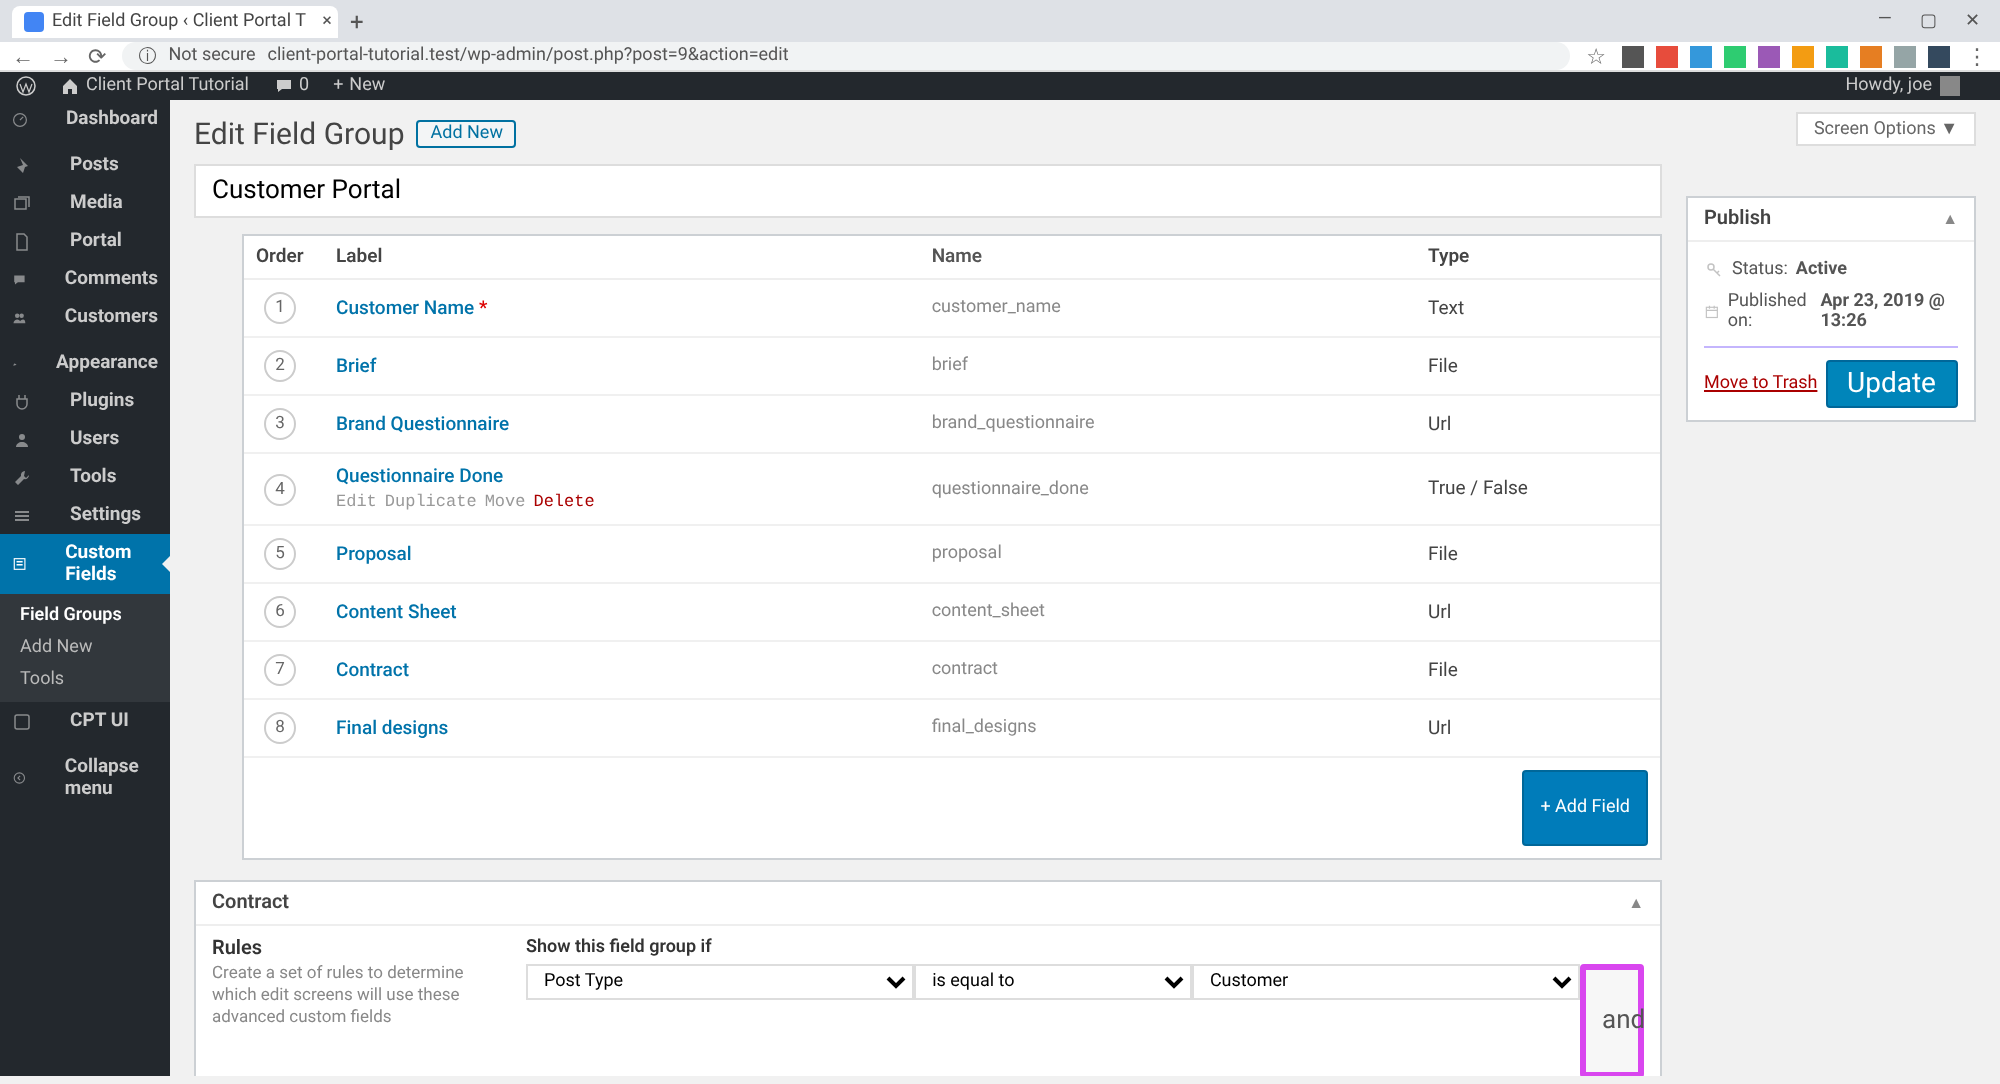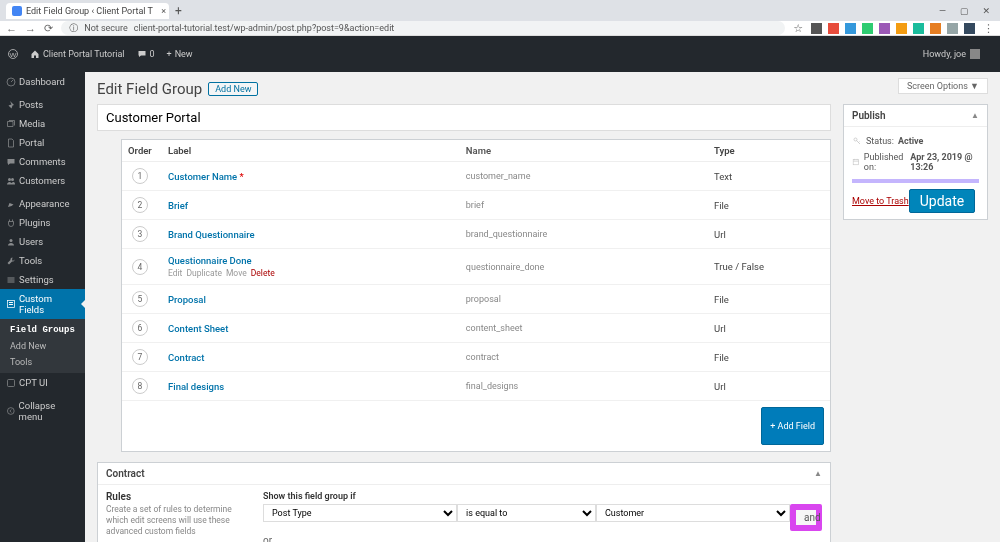--- a/index.html
+++ b/index.html
@@ -13,35 +13,35 @@
 .tab-close { position: absolute; right: 3px; font-size: 9px; color: #555; }
 .tab-new { margin-left: 6px; font-size: 12px; color: #555; }
 .win-controls { margin-left: auto; display: flex; gap: 14px; padding-right: 10px; font-size: 9px; color: #555; }
 .addr-row { height: 18px; display: flex; align-items: center; padding: 0 6px; gap: 8px; font-size: 10px; color: #666; }
 .addr-ic { font-size: 11px; }
 .addr-bar { flex: 1; height: 14px; background: #f1f3f4; border-radius: 7px; display: flex; align-items: center; padding: 0 8px; font-size: 9px; color: #555; gap: 6px; }
 .ext-icons { display: flex; gap: 6px; font-size: 10px; }
 .ext-icons span { width: 11px; height: 11px; display: inline-block; }
 
 
-.wp-adminbar { height: 36px; background: #23282d; color: #ccc; display: flex; align-items: center; padding: 0 8px; font-size: 9px; }
+.wp-adminbar { height: 14px; background: #23282d; color: #ccc; display: flex; align-items: center; padding: 0 8px; font-size: 9px; }
 .wp-adminbar .ab-item { display: flex; align-items: center; gap: 3px; margin-right: 12px; }
 .wp-adminbar .right { margin-left: auto; display:flex; align-items:center; gap:4px; }
 .ab-ic { width: 10px; height: 10px; display: inline-block; }
 .avatar { width: 10px; height: 10px; background: #888; }
 
 
 .wp-body { display: flex; height: calc(542px - 36px - 18px); }
 .sidebar { width: 85px; background: #23282d; color: #ccc; font-size: 9.5px; overflow: hidden; }
-.side-item { padding: 4px 6px; display: flex; align-items: center; gap: 3px; cursor: pointer; }
+.side-item { padding: 4px 6px; display: flex; align-items: center; gap: 19px; cursor: pointer; font-weight: bold; }
 .side-item.current { background: #0073aa; color: #fff; position: relative; }
 .side-item.current::after { content: ""; position: absolute; right: -0px; top: 50%; transform: translateY(-50%); border: 4px solid transparent; border-right-color: #f1f1f1; }
 .side-sub { background: #32373c; padding: 3px 0; }
 .side-sub .sub-item { padding: 3px 10px; font-size: 9px; color: #bbb; cursor: pointer; }
-.side-sub .sub-item.current { color: #fff; font-weight: 600; font-family: Liberation Mono, monospace; }
+.side-sub .sub-item.current { color: #fff; font-weight: 600; }
 .side-sep { height: 4px; }
 .side-ic { width: 10px; height: 10px; opacity: 0.6; }
 
 .main { flex: 1; padding: 6px 12px 0 12px; overflow-y: auto; overflow-x: hidden; }
 
 
 .screen-opts { float: right; background: #fff; border: 1px solid #ddd; padding: 2px 8px; font-size: 9px; color: #666; }
 h1.page-title { font-size: 15px; font-weight: 400; margin: 2px 0 6px 0; display: flex; align-items: center; gap: 6px; }
 .btn-outline { border: 1px solid #0071a1; color: #0071a1; background: #f3f5f6; padding: 1px 6px; font-size: 9px; border-radius: 2px; }
 .title-input { width: 100%; padding: 5px 8px; font-size: 13px; border: 1px solid #ddd; background: #fff; margin-bottom: 8px; }
@@ -56,26 +56,26 @@
 .field-list-head { display: flex; font-size: 9.5px; font-weight: 600; border-bottom: 1px solid #eee; padding: 5px 6px; }
 .fl-order { width: 40px; }
 .fl-label { flex: 1.2; }
 .fl-name { flex: 1; color: #555; }
 .fl-type { width: 110px; }
 .field-row { display: flex; align-items: center; padding: 6px 6px; border-bottom: 1px solid #f0f0f0; font-size: 9.5px; min-height: 24px; }
 .order-circle { width: 16px; height: 16px; border: 1px solid #ccc; border-radius: 50%; display: flex; align-items: center; justify-content: center; font-size: 8.5px; color: #666; margin-left: 4px; }
 .field-row .fl-label a { color: #0073aa; text-decoration: none; font-weight: 500; }
 .field-row .fl-name { color: #888; font-size: 9px; }
 .row-actions { font-size: 8.5px; margin-top: 2px; color: #999; }
-.row-actions span { margin-right: 4px; cursor: pointer; }
+.row-actions span { margin-right: 4px; cursor: pointer; font-family: Liberation Mono, monospace; }
 .row-actions .del { color: #a00; }
 .required { color: #d00; }
 .field-footer { padding: 6px; text-align: right; }
 .btn-primary { background: #007cba; color: #fff; border: 1px solid #006799; padding: 13px 8px; font-size: 9px; border-radius: 2px; cursor: pointer; }
-.btn-secondary { background: #f7f7f7; border: 6px solid #d946ef; padding: 2px 8px; font-size: 10px; border-radius: 2px; color: #555; cursor: pointer; }
+.btn-secondary { background: #f7f7f7; border: 3px solid #d946ef; padding: 18px 8px; font-size: 13px; border-radius: 2px; color: #555; cursor: pointer; }
 
 
 .metabox { background: #fff; border: 1px solid #ccd0d4; margin-top: 10px; }
 .metabox-head { padding: 5px 8px; border-bottom: 1px solid #eee; font-size: 10px; font-weight: 600; display: flex; justify-content: space-between; align-items: center; }
 .metabox-head .tog { color: #888; font-size: 8px; }
 .metabox-body { padding: 6px 8px; font-size: 9px; color: #666; }
 
 
 .loc-body { display: flex; gap: 12px; }
 .loc-left { width: 145px; }
@@ -85,21 +85,21 @@
 .loc-right label { font-size: 9px; font-weight: 600; display: block; margin-bottom: 3px; color: #333; }
 .rule-row { display: flex; gap: 0; margin-bottom: 4px; }
 .rule-row select { flex: 1; font-size: 9px; padding: 2px 4px; border: 1px solid #ddd; background: #fff; height: 18px; }
 .rule-row .and-btn { width: 32px; }
 .or-label { font-size: 10px; color: #666; margin: 3px 0; display: block; }
 
 
 .pub-body { font-size: 9px; }
 .pub-row { padding: 3px 0; display: flex; align-items: center; gap: 4px; color: #555; }
 .pub-ic { width: 10px; height: 10px; opacity: 0.5; }
-.pub-actions { border-top: 4px solid #c4b5fd; margin-top: 4px; padding-top: 6px; display: flex; justify-content: flex-start; align-items: center; }
+.pub-actions { border-top: 1px solid #c4b5fd; margin-top: 4px; padding-top: 6px; display: flex; justify-content: space-between; align-items: center; }
 .trash-link { color: #a00; font-size: 9px; text-decoration: underline; cursor: pointer; }
 .btn-update { background: #0085ba; color: #fff; border: 1px solid #006799; padding: 3px 10px; font-size: 14px; border-radius: 2px; cursor: pointer; }
 
 svg { display: block; }
 </style>
 </head>
 <body>
 
 <div class="browser-chrome">
   <div class="tab-row">
@@ -395,21 +395,21 @@
         <div class="metabox">
           <div class="metabox-head">
             <span>Settings</span>
             <span class="tog">▲</span>
           </div>
 
         </div>
       </div>
 
       <div class="col-side">
-        <div class="metabox" style="margin-top:0">
+        <div class="metabox" style="margin-top:16px">
           <div class="metabox-head">
             <span>Publish</span>
             <span class="tog">▲</span>
           </div>
           <div class="metabox-body pub-body">
             <div class="pub-row">
               <svg class="pub-ic" viewBox="0 0 20 20">
                   <circle cx="7" cy="7" r="3" fill="none" stroke="#888" stroke-width="1.5"></circle>
                   <path d="M9 9l7 7M13 13l2-2" stroke="#888" stroke-width="1.5"></path>
                 </svg>

